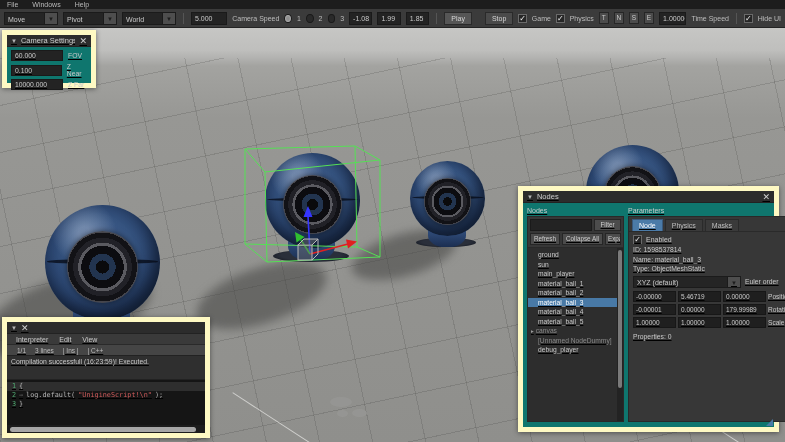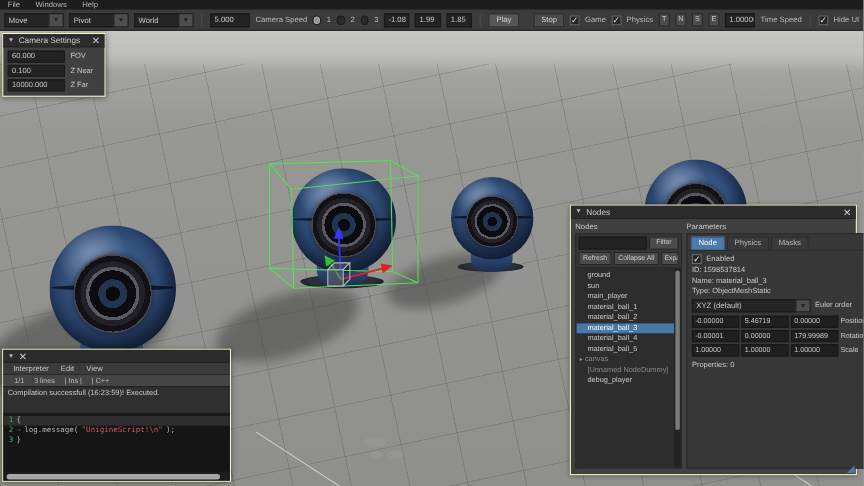--- a/index.html
+++ b/index.html
@@ -71,22 +71,22 @@
   .b2 { left:265px; top:125px; --s:95px; }
   .b3 { left:410px; top:133px; --s:75px; }
   .b4 { left:586px; top:117px; --s:93px; }
 
   .gizmo { position:absolute; left:240px; top:108px; width:150px; height:142px; }
 
   .blob { position:absolute; border-radius:50%; background:rgba(150,150,148,.85); }
   .scratch { position:absolute; height:1px; background:rgba(222,222,220,.8); }
 
   
-  .panel { position:absolute; background:#404040; border:1px solid #fef9c3;
-    box-shadow:0 1px 5px rgba(0,0,0,.45); z-index:40; }
+  .panel { position:absolute; background:#0f766e; border:5px solid #fef9c3;
+    box-shadow:0 1px 5px rgba(0,0,0,.45); z-index:40;text-decoration:underline; }
   .ptitle { height:12px; background:#2c2c2c; display:flex; align-items:center; gap:4px;
     padding:0 4px; border-bottom:1px solid #222; }
   .tri { color:#b5b5b5; font-size:6px; line-height:12px; }
   .ttext { flex:1; color:#cbcbcb; font-size:7.5px; white-space:nowrap; overflow:hidden; }
   .xbtn { color:#d0d0d0; font-size:9px; line-height:10px; }
 
   
   .cam { left:2px; top:30px; width:94px; height:58px; }
   .cam-rows { padding:3px 4px; }
   .cam-row { display:flex; gap:5px; align-items:center; margin-bottom:2px; }
@@ -330,21 +330,21 @@
       <span>| C++</span>
     </div>
     <div class="cout">Compilation successfull (16:23:59)! Executed.</div>
     <div class="ccode">
       <div class="cline cur">
         <span class="lnum">1</span>
         <span>{</span>
       </div>
       <div class="cline">
         <span class="lnum">2</span>
-        <span class="tabarrow">→</span><span>log.message(</span><span class="str">"UnigineScript!\n"</span><span>);</span>
+        <span class="tabarrow">→</span><span>log.default(</span><span class="str">"UnigineScript!\n"</span><span>);</span>
       </div>
       <div class="cline">
         <span class="lnum">3</span>
         <span>}</span>
       </div>
     </div>
     <div class="cscroll">
       <div class="cthumb"></div>
     </div>
   </div>

